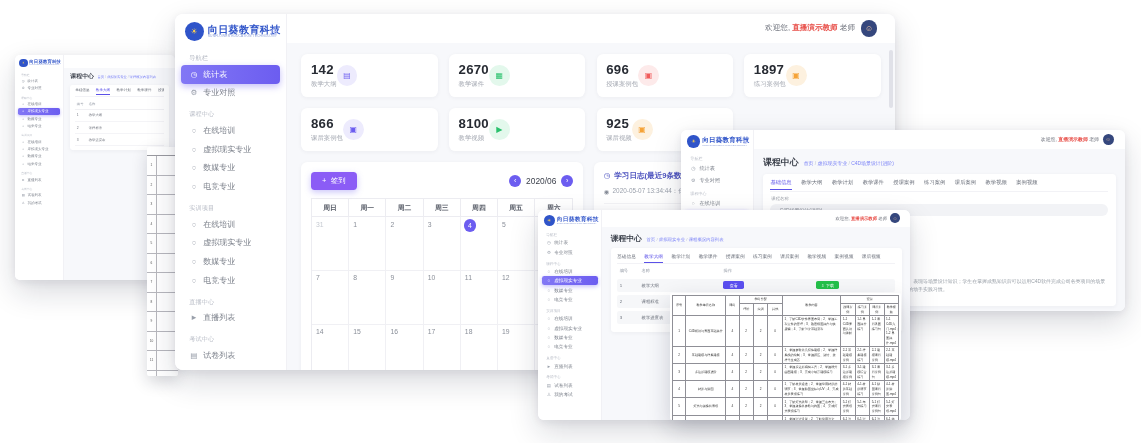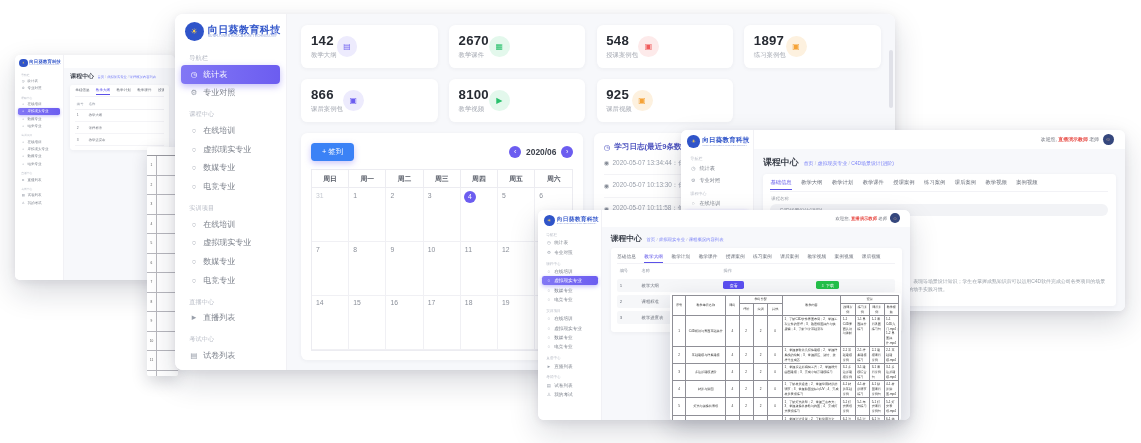--- a/index.html
+++ b/index.html
@@ -44,24 +44,24 @@
   .card-val{font-size:1.65em;font-weight:bold;color:#272b33;letter-spacing:.02em;}
   .card-lbl{font-size:.8em;color:#a7abb4;margin-top:.45em;}
   .chip{width:2.6em;height:2.6em;border-radius:50%;display:flex;align-items:center;justify-content:center;font-size:1em;flex:none;}
   .chip.purple{color:#6c5df0;background:#edebfd;}
   .chip.green{color:#27c06b;background:#e3f8ec;}
   .chip.red{color:#f05b5b;background:#fdeaea;}
   .chip.orange{color:#f5a338;background:#fdf1df;}
   .row2{display:flex;gap:1.4em;margin-top:1.4em;align-items:flex-start;}
   .cal-card{width:35.2em;background:#fff;border-radius:.8em;padding:1.2em;box-sizing:border-box;box-shadow:0 1px 4px rgba(31,45,61,.05);flex:none;}
   .cal-top{display:flex;justify-content:space-between;align-items:center;}
-  .btn-signin{background:#3b82f6;color:#fff;border:none;border-radius:.5em;font-size:.92em;padding:.55em 1.5em;font-family:Liberation Sans, sans-serif;box-shadow:0 .3em .8em rgba(108,93,240,.35);}
+  .btn-signin{background:#8b5cf6;color:#fff;border:none;border-radius:.5em;font-size:.92em;padding:.55em 1.5em;font-family:Liberation Mono, monospace;box-shadow:0 .3em .8em rgba(108,93,240,.35);}
   .cal-nav{display:flex;align-items:center;gap:.6em;}
   .nav-circle{width:1.7em;height:1.7em;border-radius:50%;background:#6c5df0;color:#fff;display:flex;align-items:center;justify-content:center;font-size:.9em;}
-  .cal-month{font-size:1.05em;font-weight:bold;color:#3a3f4a;}
+  .cal-month{font-size:1.05em;font-weight:normal;color:#3a3f4a;}
   .cal-table{margin-top:1em;border:1px solid #ececf1;}
   .cal-week{display:grid;grid-template-columns:repeat(7,1fr);border-bottom:1px solid #ececf1;}
   .wd{padding:.55em 0;text-align:center;font-weight:bold;color:#565b66;font-size:.85em;border-right:1px solid #ececf1;}
   .wd:last-child{border-right:none;}
   .cal-grid{display:grid;grid-template-columns:repeat(7,1fr);}
   .cell{height:6.6em;border-right:1px solid #f0f0f4;border-bottom:1px solid #f0f0f4;position:relative;}
   .cell:nth-child(7n){border-right:none;}
   .daynum{position:absolute;top:.5em;left:.6em;font-size:.85em;color:#8a8f99;}
   .cell.muted .daynum{color:#c6cad2;}
   .cell.today .daynum{background:#6c5df0;color:#fff;width:1.9em;height:1.9em;border-radius:50%;display:flex;align-items:center;justify-content:center;top:.3em;left:.4em;}
@@ -420,20 +420,24 @@
             <span class="lbl">试卷列表</span>
           </div>
 
           <div class="sb-row item">
             <span class="ic">♙</span>
             <span class="lbl">我的考试</span>
           </div>
         </nav>
     </aside>
     <section class="main">
+      <div class="hdr">
+        <span class="welcome"><span>欢迎您,</span> <b>直播演示教师</b> <span>老师</span></span>
+        <span class="avatar">☺</span>
+      </div>
       <div class="body">
         <div class="cards">
 
             <div class="card">
               <span class="card-col">
                 <div class="card-val">142</div>
                 <div class="card-lbl">教学大纲</div>
               </span>
               <span class="chip purple">▤</span>
             </div>
@@ -441,21 +445,21 @@
             <div class="card">
               <span class="card-col">
                 <div class="card-val">2670</div>
                 <div class="card-lbl">教学课件</div>
               </span>
               <span class="chip green">▦</span>
             </div>
 
             <div class="card">
               <span class="card-col">
-                <div class="card-val">548</div>
+                <div class="card-val">696</div>
                 <div class="card-lbl">授课案例包</div>
               </span>
               <span class="chip red">▣</span>
             </div>
 
             <div class="card">
               <span class="card-col">
                 <div class="card-val">1897</div>
                 <div class="card-lbl">练习案例包</div>
               </span>

